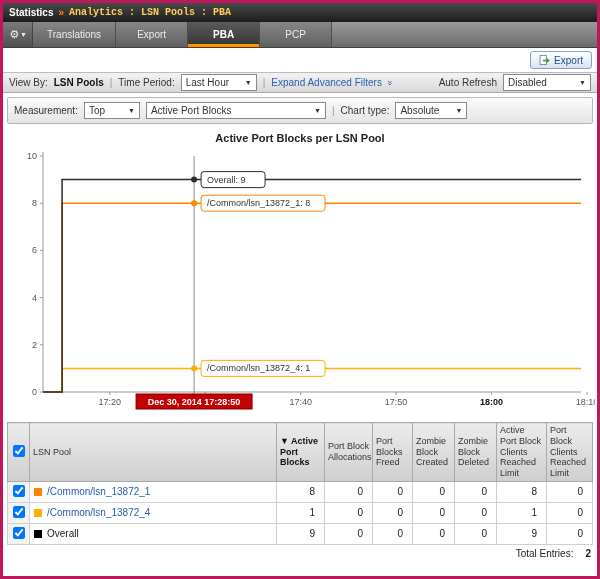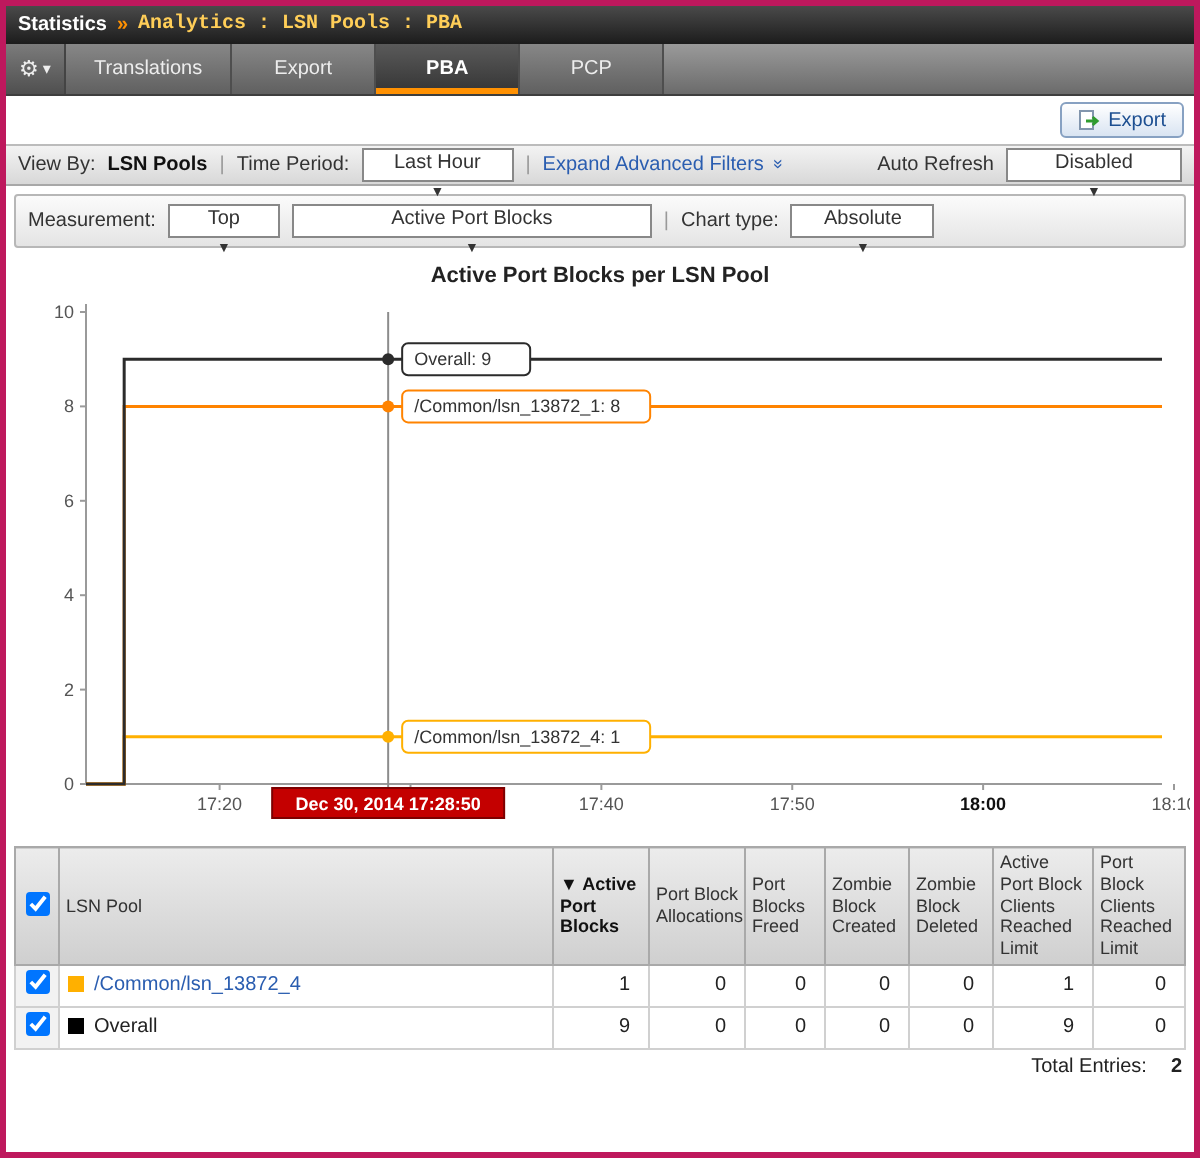--- a/index.html
+++ b/index.html
@@ -20,21 +20,21 @@
   .exportrow { display:flex; justify-content:flex-end; padding:3px 5px 3px 5px; }
   .btn-export { display:inline-flex; align-items:center; gap:4px; font-size:10px; color:#1d4f91; background:linear-gradient(#ffffff,#d9e4f2); border:1px solid #87a1c2; border-radius:3px; padding:2px 8px; cursor:pointer; font-family:"Liberation Sans",sans-serif; }
 
   .filterbar { display:flex; align-items:center; gap:6px; background:linear-gradient(#f3f3f3,#d8d8d8); border-top:1px solid #bcbcbc; border-bottom:1px solid #a8a8a8; padding:1px 6px; font-size:10px; color:#333; }
   .filterbar .bold { font-weight:bold; color:#111; }
   .pipe { color:#999; }
   .spacer { flex:1; }
   .link { color:#2a5db0; text-decoration:none; }
   .chev { display:inline-block; transform:rotate(90deg); font-size:9px; margin-left:2px; }
 
-  .select { display:inline-flex; align-items:center; justify-content:space-between; gap:6px; border:1px solid #888; background:#fff; padding:1px 4px; font-size:10px; height:17px; cursor:pointer;flex-direction:column; }
+  .select { display:inline-flex; align-items:center; justify-content:space-between; gap:6px; border:1px solid #888; background:#fff; padding:1px 4px; font-size:10px; height:17px; cursor:pointer; }
   .select .arr { font-size:7px; color:#333; }
 
   .measbar { margin:4px 4px 0 4px; display:flex; align-items:center; gap:6px; background:linear-gradient(#fbfbfb,#e4e4e4); border:1px solid #b7b7b7; border-radius:2px; padding:4px 6px; font-size:10px; color:#333; }
 
   .chartwrap { padding:0 4px; }
   .charttitle { text-align:center; font-size:11px; font-weight:bold; color:#222; margin:8px 0 2px 0; }
   svg text { font-family:"Liberation Sans", sans-serif; }
   .tick { font-size:9px; fill:#555; }
   .tickb { font-size:9px; fill:#111; font-weight:bold; }
   .boxlabel { font-size:9px; fill:#333; }
@@ -199,20 +199,31 @@
               <th>Port Blocks Freed</th>
               <th>Zombie Block Created</th>
               <th>Zombie Block Deleted</th>
               <th>Active Port Block Clients Reached Limit</th>
               <th>Port Block Clients Reached Limit</th>
             </tr>
           </thead>
           <tbody>
             <tr>
               <td class="cb"><input type="checkbox" checked="" style=""></td>
+              <td><span class="swatch" style="background: rgb(255, 131, 0);"></span><span class="link">/Common/lsn_13872_1</span></td>
+              <td class="num">8</td>
+              <td class="num">0</td>
+              <td class="num">0</td>
+              <td class="num">0</td>
+              <td class="num">0</td>
+              <td class="num">8</td>
+              <td class="num">0</td>
+            </tr>
+            <tr>
+              <td class="cb"><input type="checkbox" checked="" style=""></td>
               <td><span class="swatch" style="background: rgb(255, 176, 0);"></span><span class="link">/Common/lsn_13872_4</span></td>
               <td class="num">1</td>
               <td class="num">0</td>
               <td class="num">0</td>
               <td class="num">0</td>
               <td class="num">0</td>
               <td class="num">1</td>
               <td class="num">0</td>
             </tr>
             <tr>

